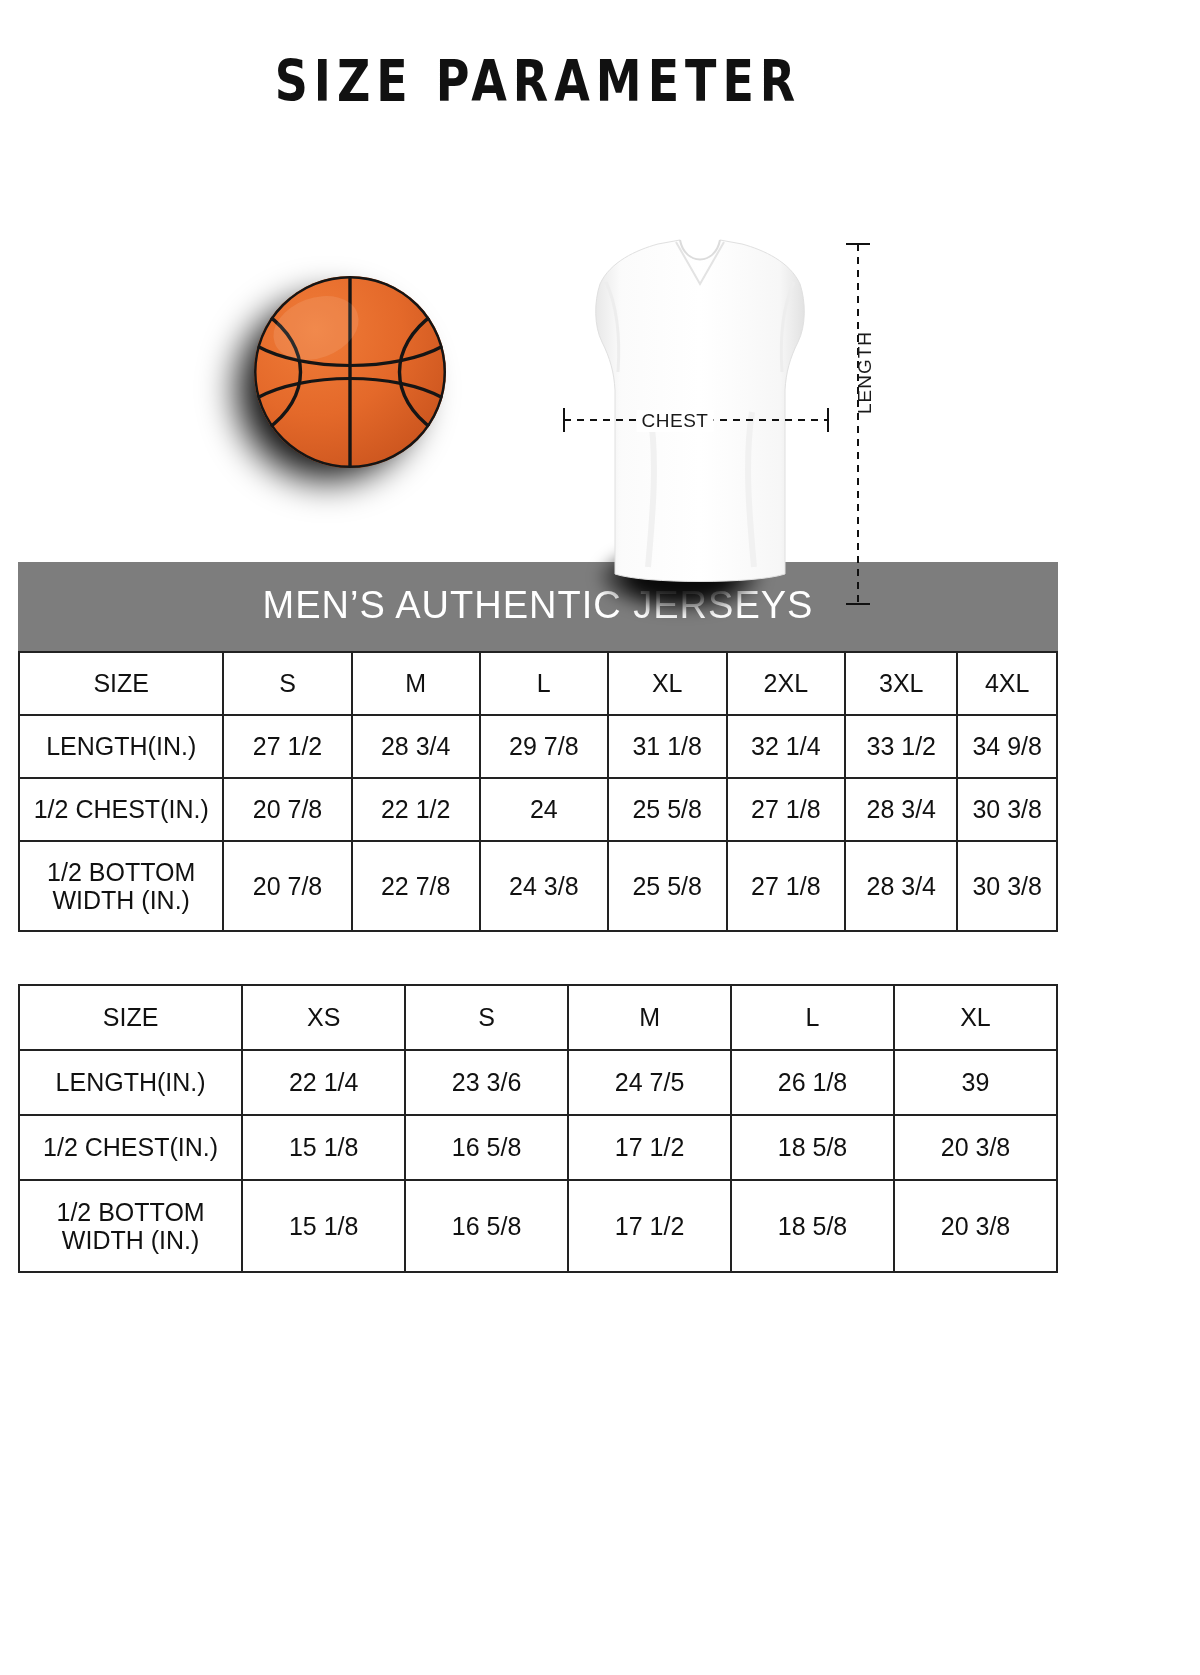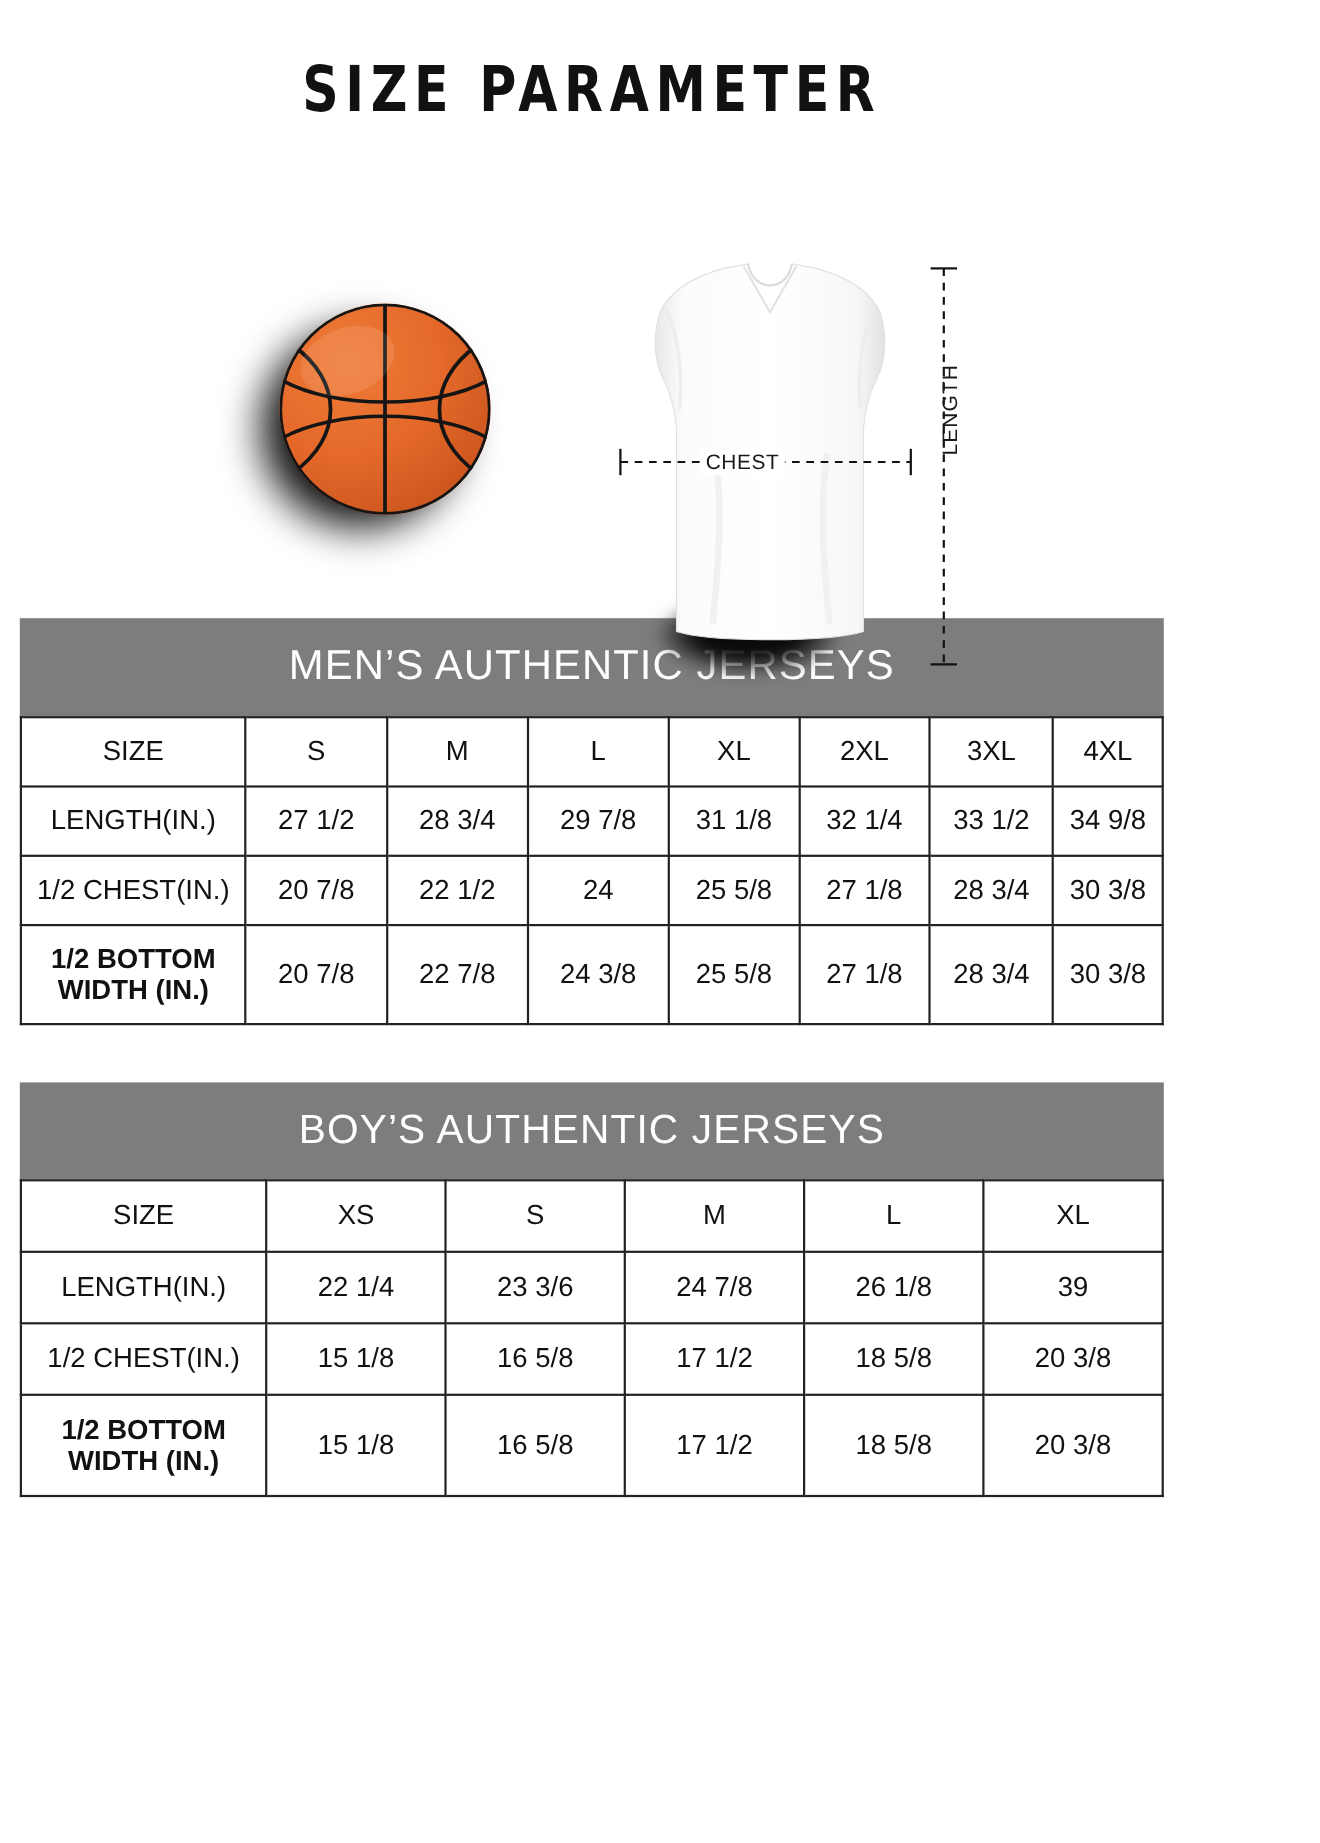--- a/index.html
+++ b/index.html
@@ -133,21 +133,21 @@
     border: 2px solid #222;
     text-align: center;
     font-size: 25px;
     padding: 16px 2px;
     color: #111;
     white-space: nowrap;
     font-family: "Liberation Sans", sans-serif;
   }
   .men-tbl td.rowhead { font-size: 25px; }
   td.rowhead { }
-  .two-line { line-height: 1.12; white-space: normal; font-size: 24px; font-weight: bold; }
+  .two-line { line-height: 1.12; white-space: normal; font-size: 24px; }
 
   
   .men-tbl col.c0 { width: 19.3%; }
   .men-tbl col.c1 { width: 12.1%; }
   .men-tbl col.c2 { width: 12.1%; }
   .men-tbl col.c3 { width: 12.1%; }
   .men-tbl col.c4 { width: 11.2%; }
   .men-tbl col.c5 { width: 11.2%; }
   .men-tbl col.c6 { width: 10.6%; }
   .men-tbl col.c7 { width: 9.4%; }
@@ -288,21 +288,20 @@
           <td>25  5/8</td>
           <td>27  1/8</td>
           <td>28  3/4</td>
           <td>30  3/8</td>
         </tr>
       </tbody>
     </table>
   </div>
 
   <div class="table-block">
-    <div class="tbl-header boys">BOY’S AUTHENTIC JERSEYS</div>
     <table class="boys-tbl">
       <colgroup>
         <col class="b0">
           <col class="bx">
           <col class="bx">
           <col class="bx">
           <col class="bx">
           <col class="bx">
       </colgroup>
       <tbody>
@@ -311,21 +310,21 @@
           <td>XS</td>
           <td>S</td>
           <td>M</td>
           <td>L</td>
           <td>XL</td>
         </tr>
         <tr>
           <td class="rowhead">LENGTH(IN.)</td>
           <td>22  1/4</td>
           <td>23  3/6</td>
-          <td>24  7/8</td>
+          <td>24  7/5</td>
           <td>26  1/8</td>
           <td>39</td>
         </tr>
         <tr>
           <td class="rowhead">1/2 CHEST(IN.)</td>
           <td>15  1/8</td>
           <td>16  5/8</td>
           <td>17  1/2</td>
           <td>18  5/8</td>
           <td>20  3/8</td>

